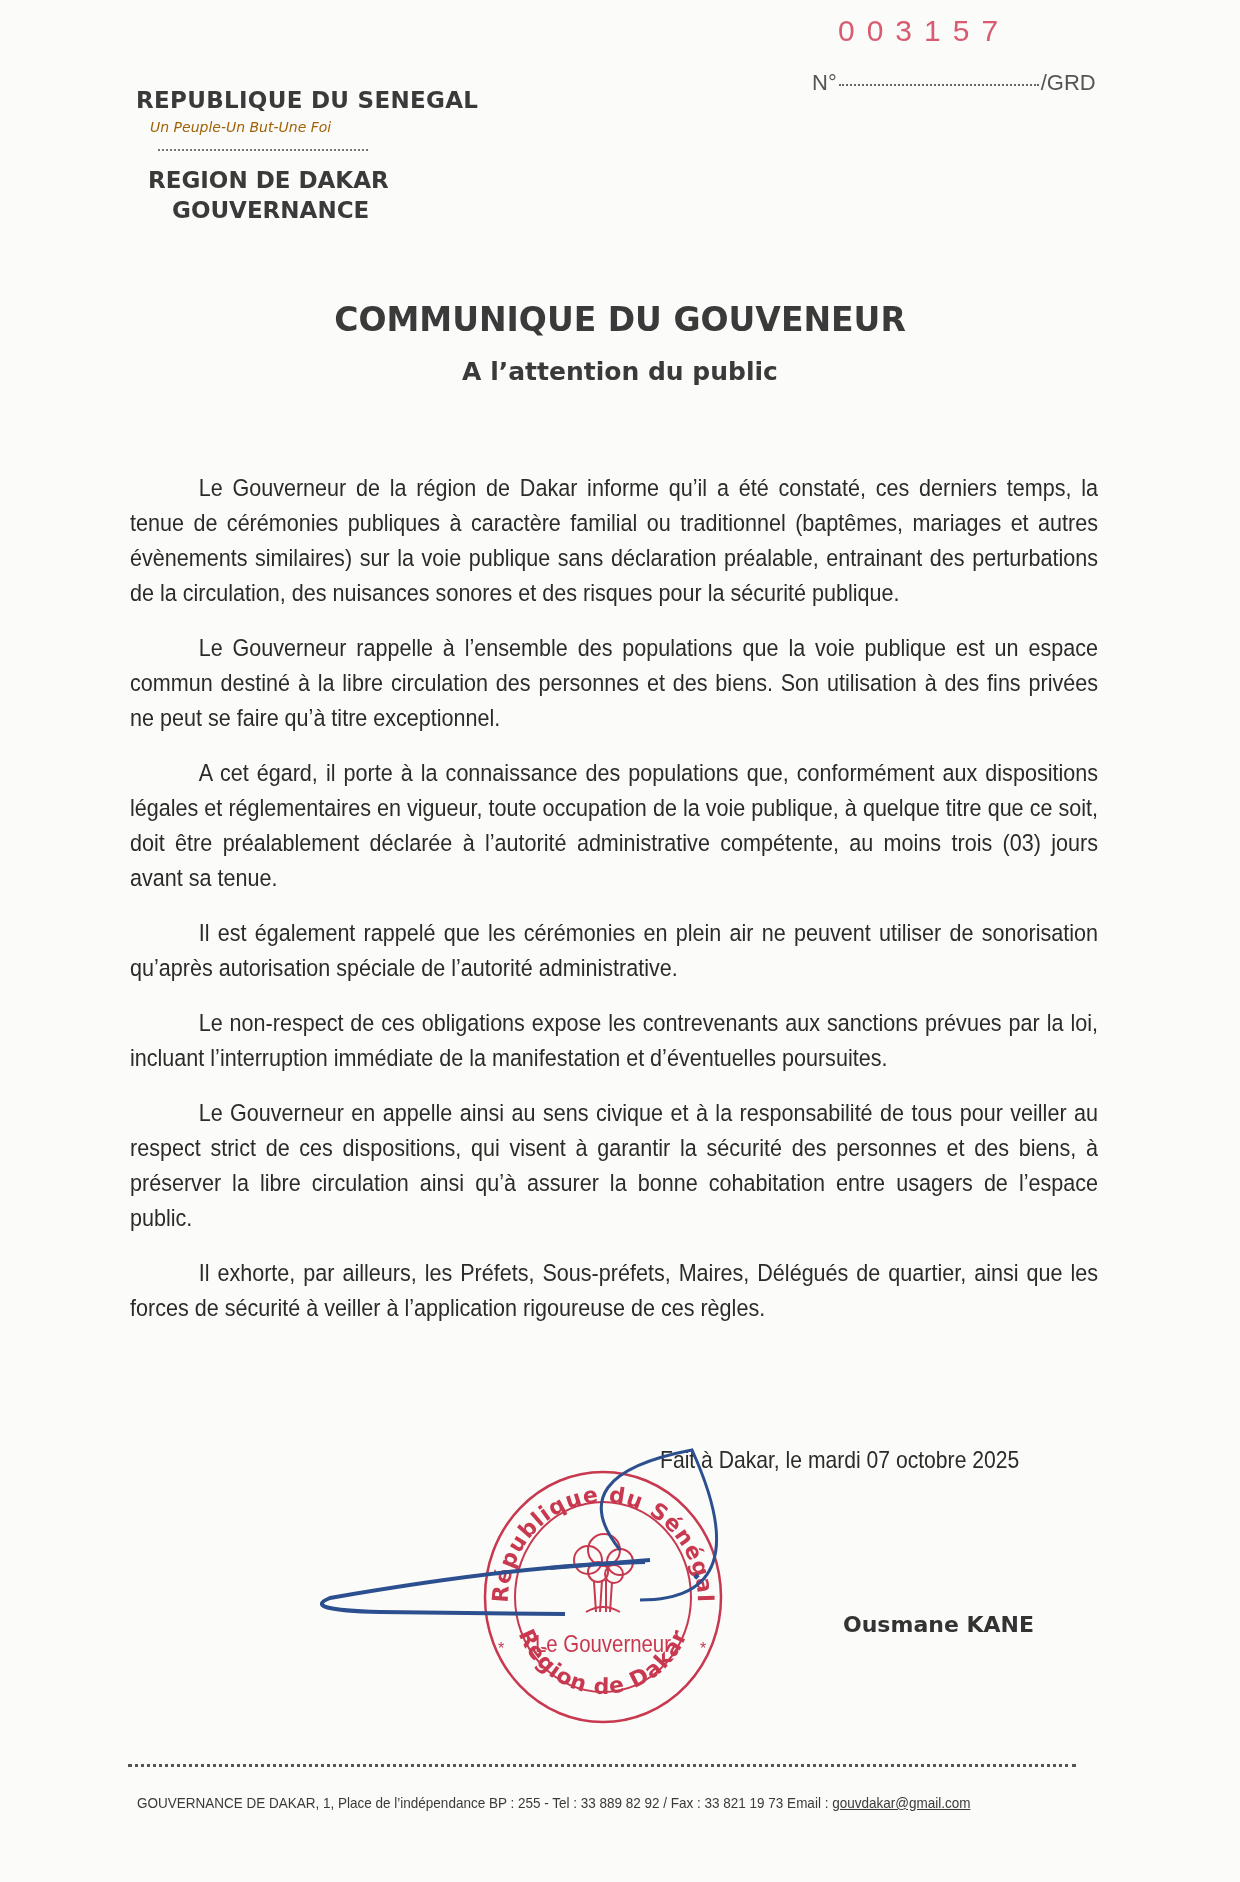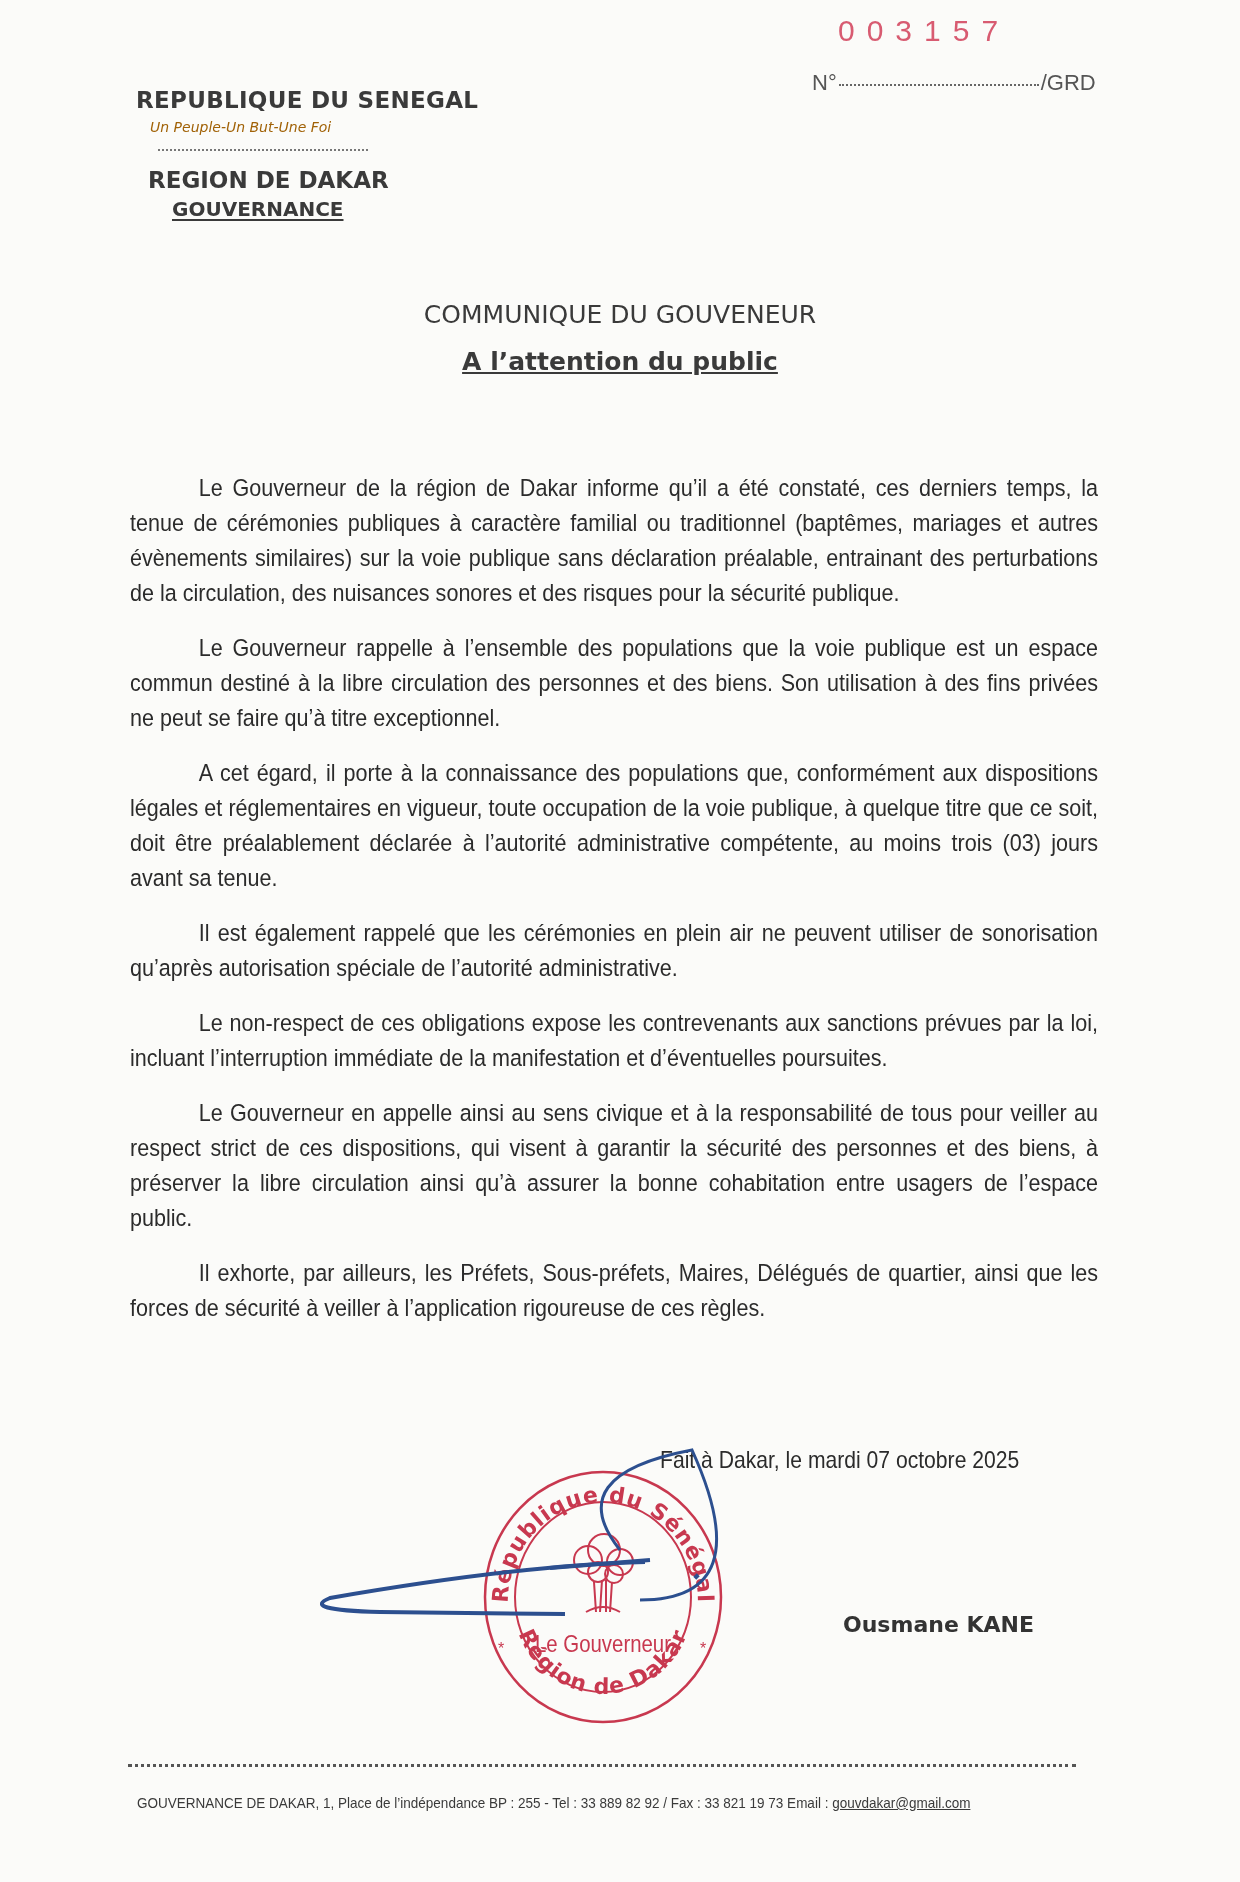--- a/index.html
+++ b/index.html
@@ -28,22 +28,22 @@
     margin-left: 22px; margin-top: 14px; width: 210px;
     border-top: 2px dotted #777; height: 0;
   }
   .region {
     font-family: "DejaVu Sans", sans-serif;
     font-weight: bold; font-size: 23px; color: #3a3a3a;
     margin-left: 12px; margin-top: 16px;
   }
   .gouv {
     font-family: "DejaVu Sans", sans-serif;
-    font-weight: bold; font-size: 20px; color: #3a3a3a;
-    margin-left: 36px; margin-top: 4px; text-decoration: underline;
+    font-weight: bold; font-size: 23px; color: #3a3a3a;
+    margin-left: 36px; margin-top: 4px; 
     text-underline-offset: 3px;
   }
 
   
   .ref-stamp {
     position: absolute; left: 838px; top: 14px;
     font-family: "Liberation Sans", sans-serif;
     font-size: 30px; color: #d2405a; letter-spacing: 12px;
     opacity: 0.85;
   }
@@ -51,25 +51,25 @@
     position: absolute; left: 812px; top: 70px;
     font-size: 22px; color: #555;
     display: flex; align-items: baseline;
   }
   .ref-line .dotfill { display: inline-block; width: 200px; border-bottom: 2px dotted #666; margin: 0 2px; transform: translateY(-4px); }
 
   
   .title-block { position: absolute; left: 0; top: 300px; width: 1240px; text-align: center; }
   .title {
     font-family: "DejaVu Sans", sans-serif;
-    font-weight: normal; font-size: 25px; color: #3a3a3a; margin-left: 0px;
+    font-weight: bold; font-size: 33px; color: #3a3a3a; margin-left: 0px;
   }
   .subtitle {
     font-family: "DejaVu Sans", sans-serif;
-    font-weight: bold; font-size: 25px; color: #3a3a3a; margin-top: 18px; text-decoration: underline;
+    font-weight: bold; font-size: 25px; color: #3a3a3a; margin-top: 18px;
   }
 
   
   .body { position: absolute; left: 130px; top: 470px; width: 968px; }
   .para {
     font-family: "Liberation Sans", sans-serif;
     font-size: 24.5px; line-height: 35px; color: #2b2b2b;
     text-align: justify; text-indent: 78px; margin: 0 0 20px 0;
     transform: scaleX(0.88); transform-origin: left top; width: 1100px;
   }

